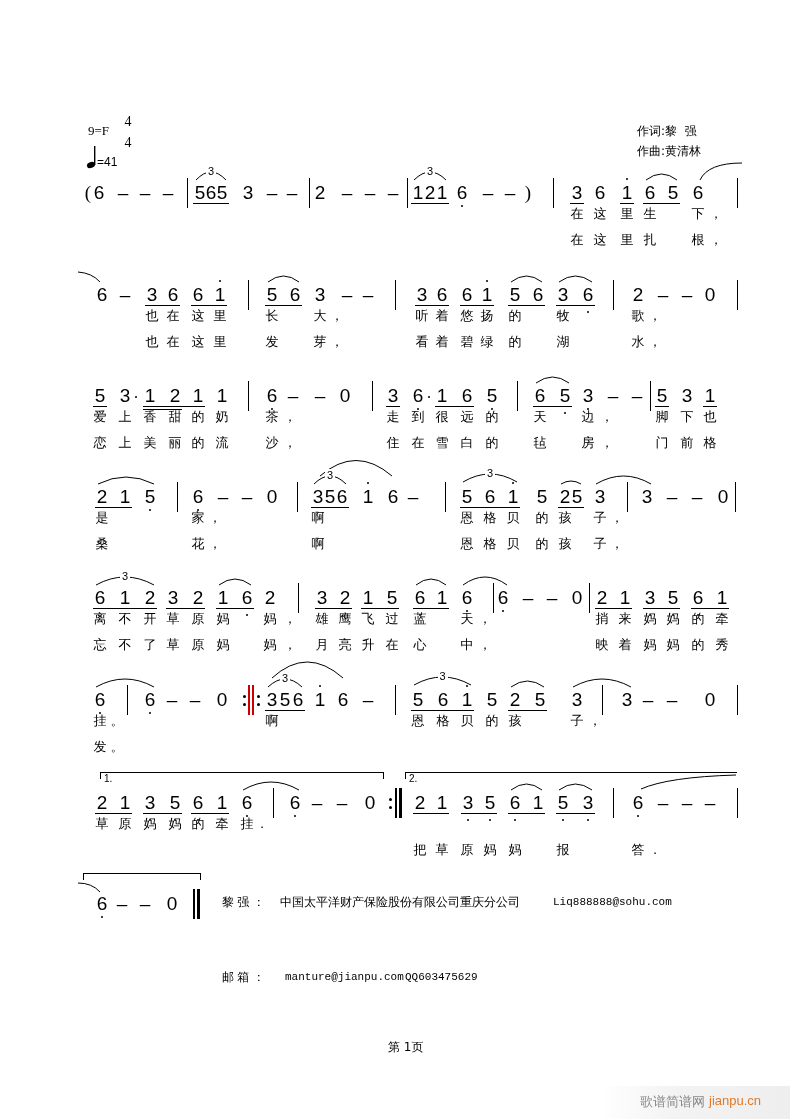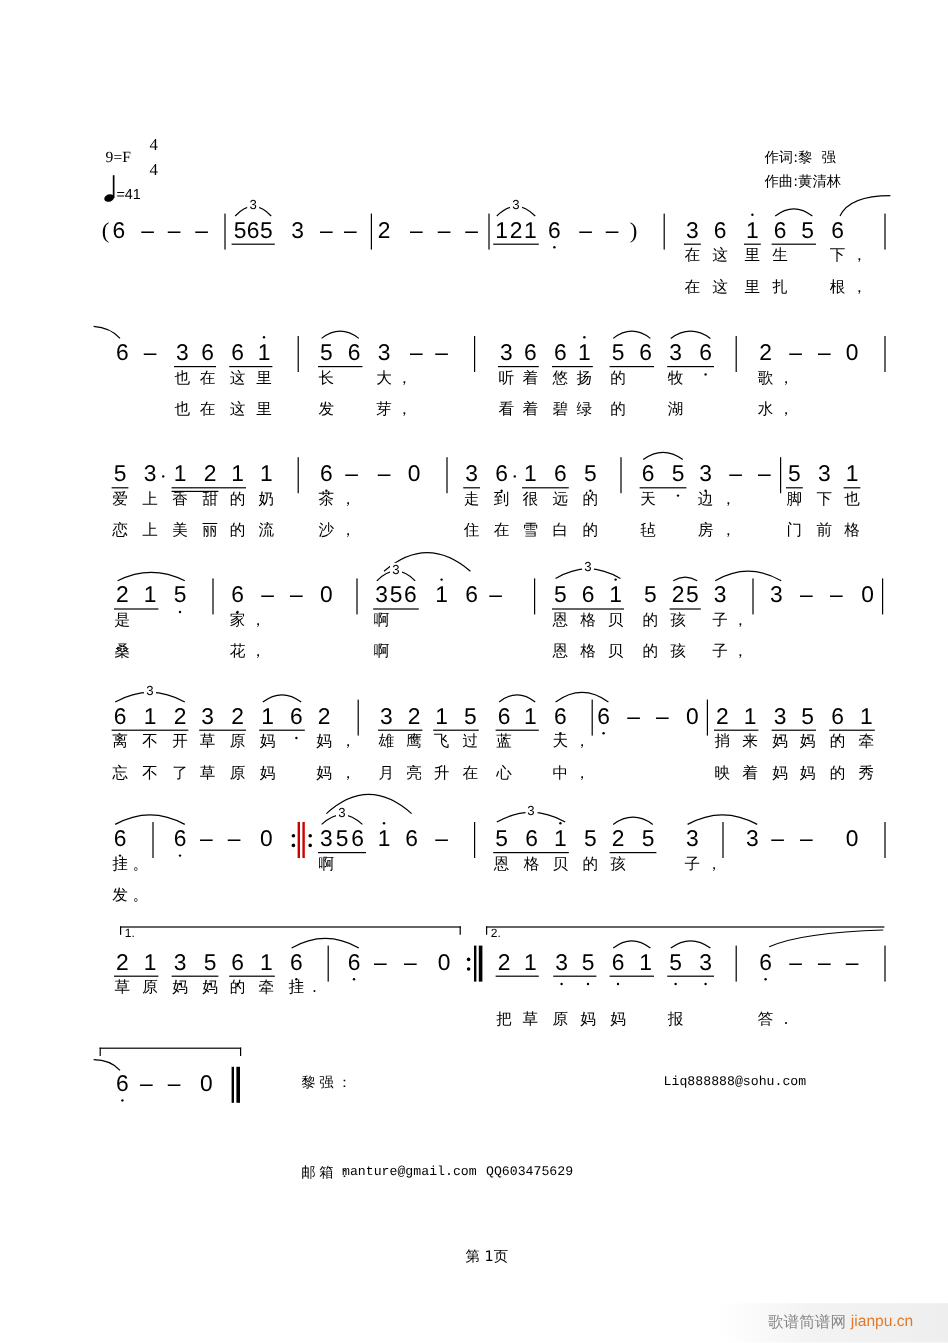--- a/index.html
+++ b/index.html
@@ -17,21 +17,21 @@
 .note{position:absolute;width:16px;height:22px;text-align:center;font-family:"Liberation Sans",sans-serif;font-size:19px;line-height:22px;}
 .paren{font-family:"Liberation Serif",serif;}
 .dot{position:absolute;width:2px;height:2px;background:#000;border-radius:50%;}
 .ul{position:absolute;height:1px;background:#000;}
 .bar{position:absolute;background:#000;}
 .rdot{position:absolute;width:3px;height:3px;background:#000;border-radius:50%;}
 .lyric{position:absolute;width:16px;text-align:center;font-size:13px;line-height:16px;}
 .trip{position:absolute;width:10px;text-align:center;font-family:"Liberation Sans",sans-serif;font-size:11px;line-height:12px;background:#fff;}
 .volta{position:absolute;border-top:1px solid #000;height:7px;box-sizing:border-box;}
 .volta-label{position:absolute;font-family:"Liberation Sans",sans-serif;font-size:10px;line-height:11px;}
-.contact{left:222px;font-family:Liberation Serif, serif;font-size:12px;line-height:16px;margin-left:29px;}
+.contact{left:222px;font-family:Liberation Sans, sans-serif;font-size:12px;line-height:16px;}
 .mono{font-family:"Liberation Mono",monospace;font-size:11px;line-height:16px;}
 .footer{left:388px;top:1039px;font-size:12px;}
 .wm-box{left:600px;top:1086px;width:190px;height:33px;background:linear-gradient(90deg,#fff 0%,#f3f3f3 40%,#eee 100%);}
 .wm-cn{left:640px;top:1093px;font-family:"DejaVu Serif",serif;font-size:13px;color:#888;}
 .wm-en{left:709px;top:1093px;font-family:"Liberation Sans",sans-serif;font-size:13px;}
 </style>
 </head>
 <body>
 
 <div id="page">
@@ -571,23 +571,24 @@
         <span class="note" style="left: 114px; top: 893px;">–</span>
         <span class="note" style="left: 137px; top: 893px;">–</span>
         <span class="note" style="left: 164px; top: 893px;">0</span>
         <div class="bar" style="left: 193px; top: 889px; width: 2px; height: 30px;"></div>
         <div class="bar" style="left: 197px; top: 889px; width: 3px; height: 30px;"></div>
         <div class="volta" style="left: 83px; top: 873px; width: 118px; border-left: 1px solid rgb(0, 0, 0); border-right: 1px solid rgb(0, 0, 0);"></div>
       </div>
     </div>
 
   <div class="abs contact" style="top:894px">黎 强 ：</div>
+  <div class="abs contact" style="top:894px;left:280px">中国太平洋财产保险股份有限公司重庆分公司</div>
   <div class="abs mono" style="top:894px;left:553px">Liq888888@sohu.com</div>
   <div class="abs contact" style="top:969px">邮 箱 ：</div>
-  <div class="abs mono" style="top:969px;left:285px">manture@gmail.com</div>
+  <div class="abs mono" style="top:969px;left:285px">manture@jianpu.com</div>
   <div class="abs mono" style="top:969px;left:405px">QQ603475629</div>
 
   <div class="abs footer">第 1页</div>
 
   <div class="abs wm-box"></div>
   <div class="abs wm-cn">歌谱简谱网</div>
   <div class="abs wm-en" id="wm-en" style="color: rgb(224, 122, 42);">jianpu.cn</div>
 </div>
 
 </body></html>

